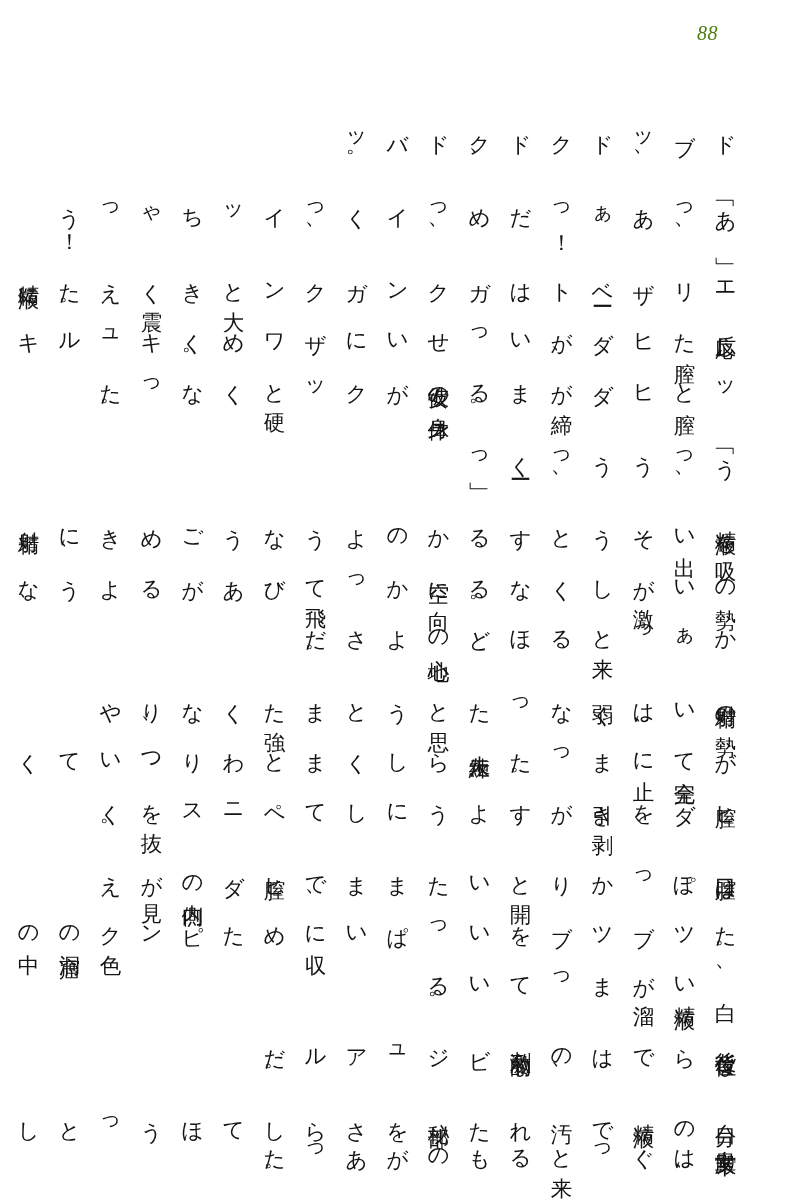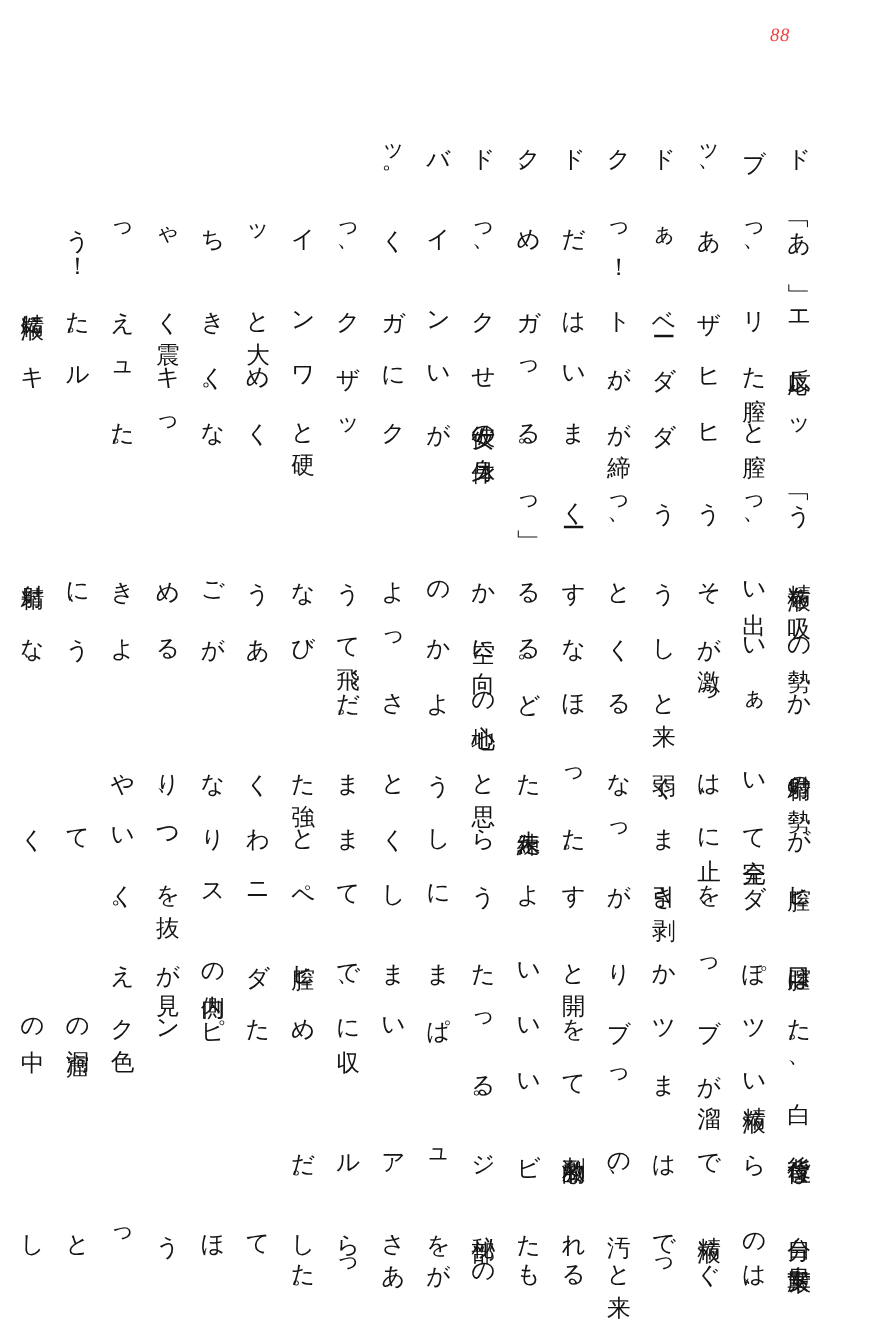--- a/index.html
+++ b/index.html
@@ -16,23 +16,23 @@
     width: 792px;
     height: 1200px;
     background: #ffffff;
     overflow: hidden;
   }
   #page-number {
     position: absolute;
     top: 22px;
     right: 74px;
     font-family: "Liberation Serif", "DejaVu Serif", serif;
-    font-size: 17px;
+    font-size: 20px;
     font-style: italic;
-    color: #ef4444;
+    color: #4d7c0f;
     letter-spacing: 0.5px;
   }
   #body-text {
     position: absolute;
     top: 98px;
     right: 46px;
     left: 46px;
     height: 1060px;
     writing-mode: vertical-rl;
     text-orientation: upright;

